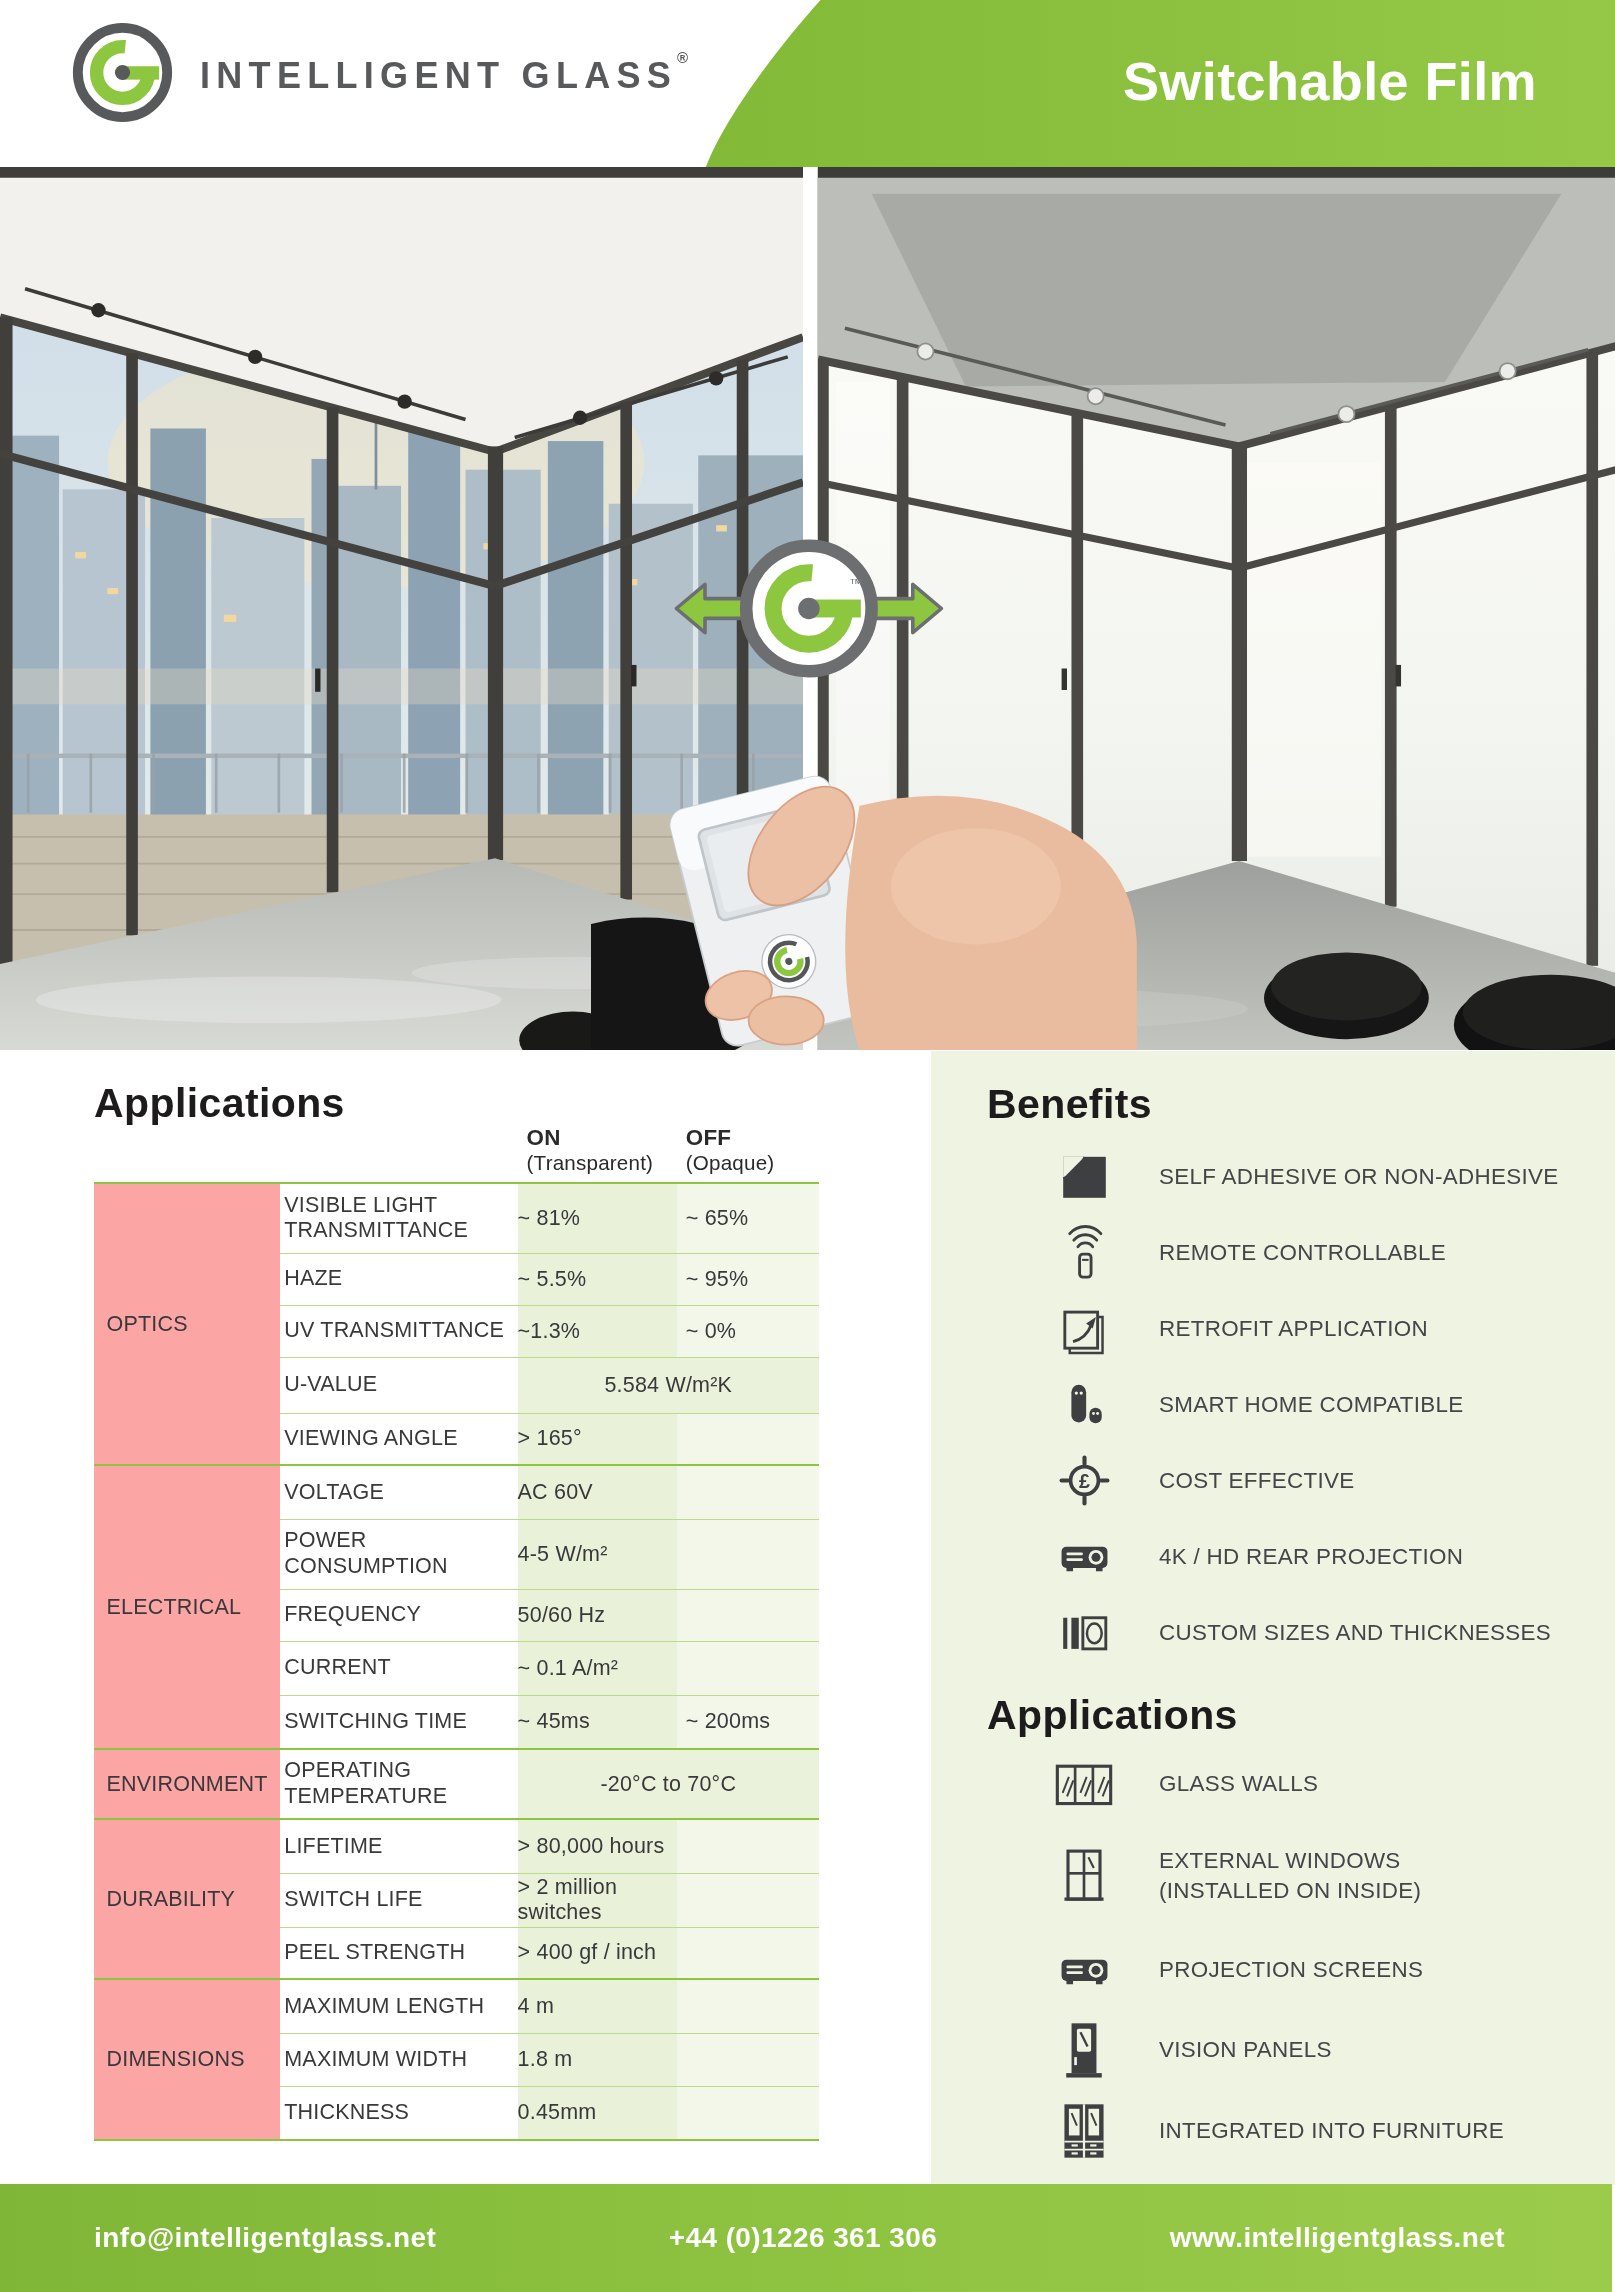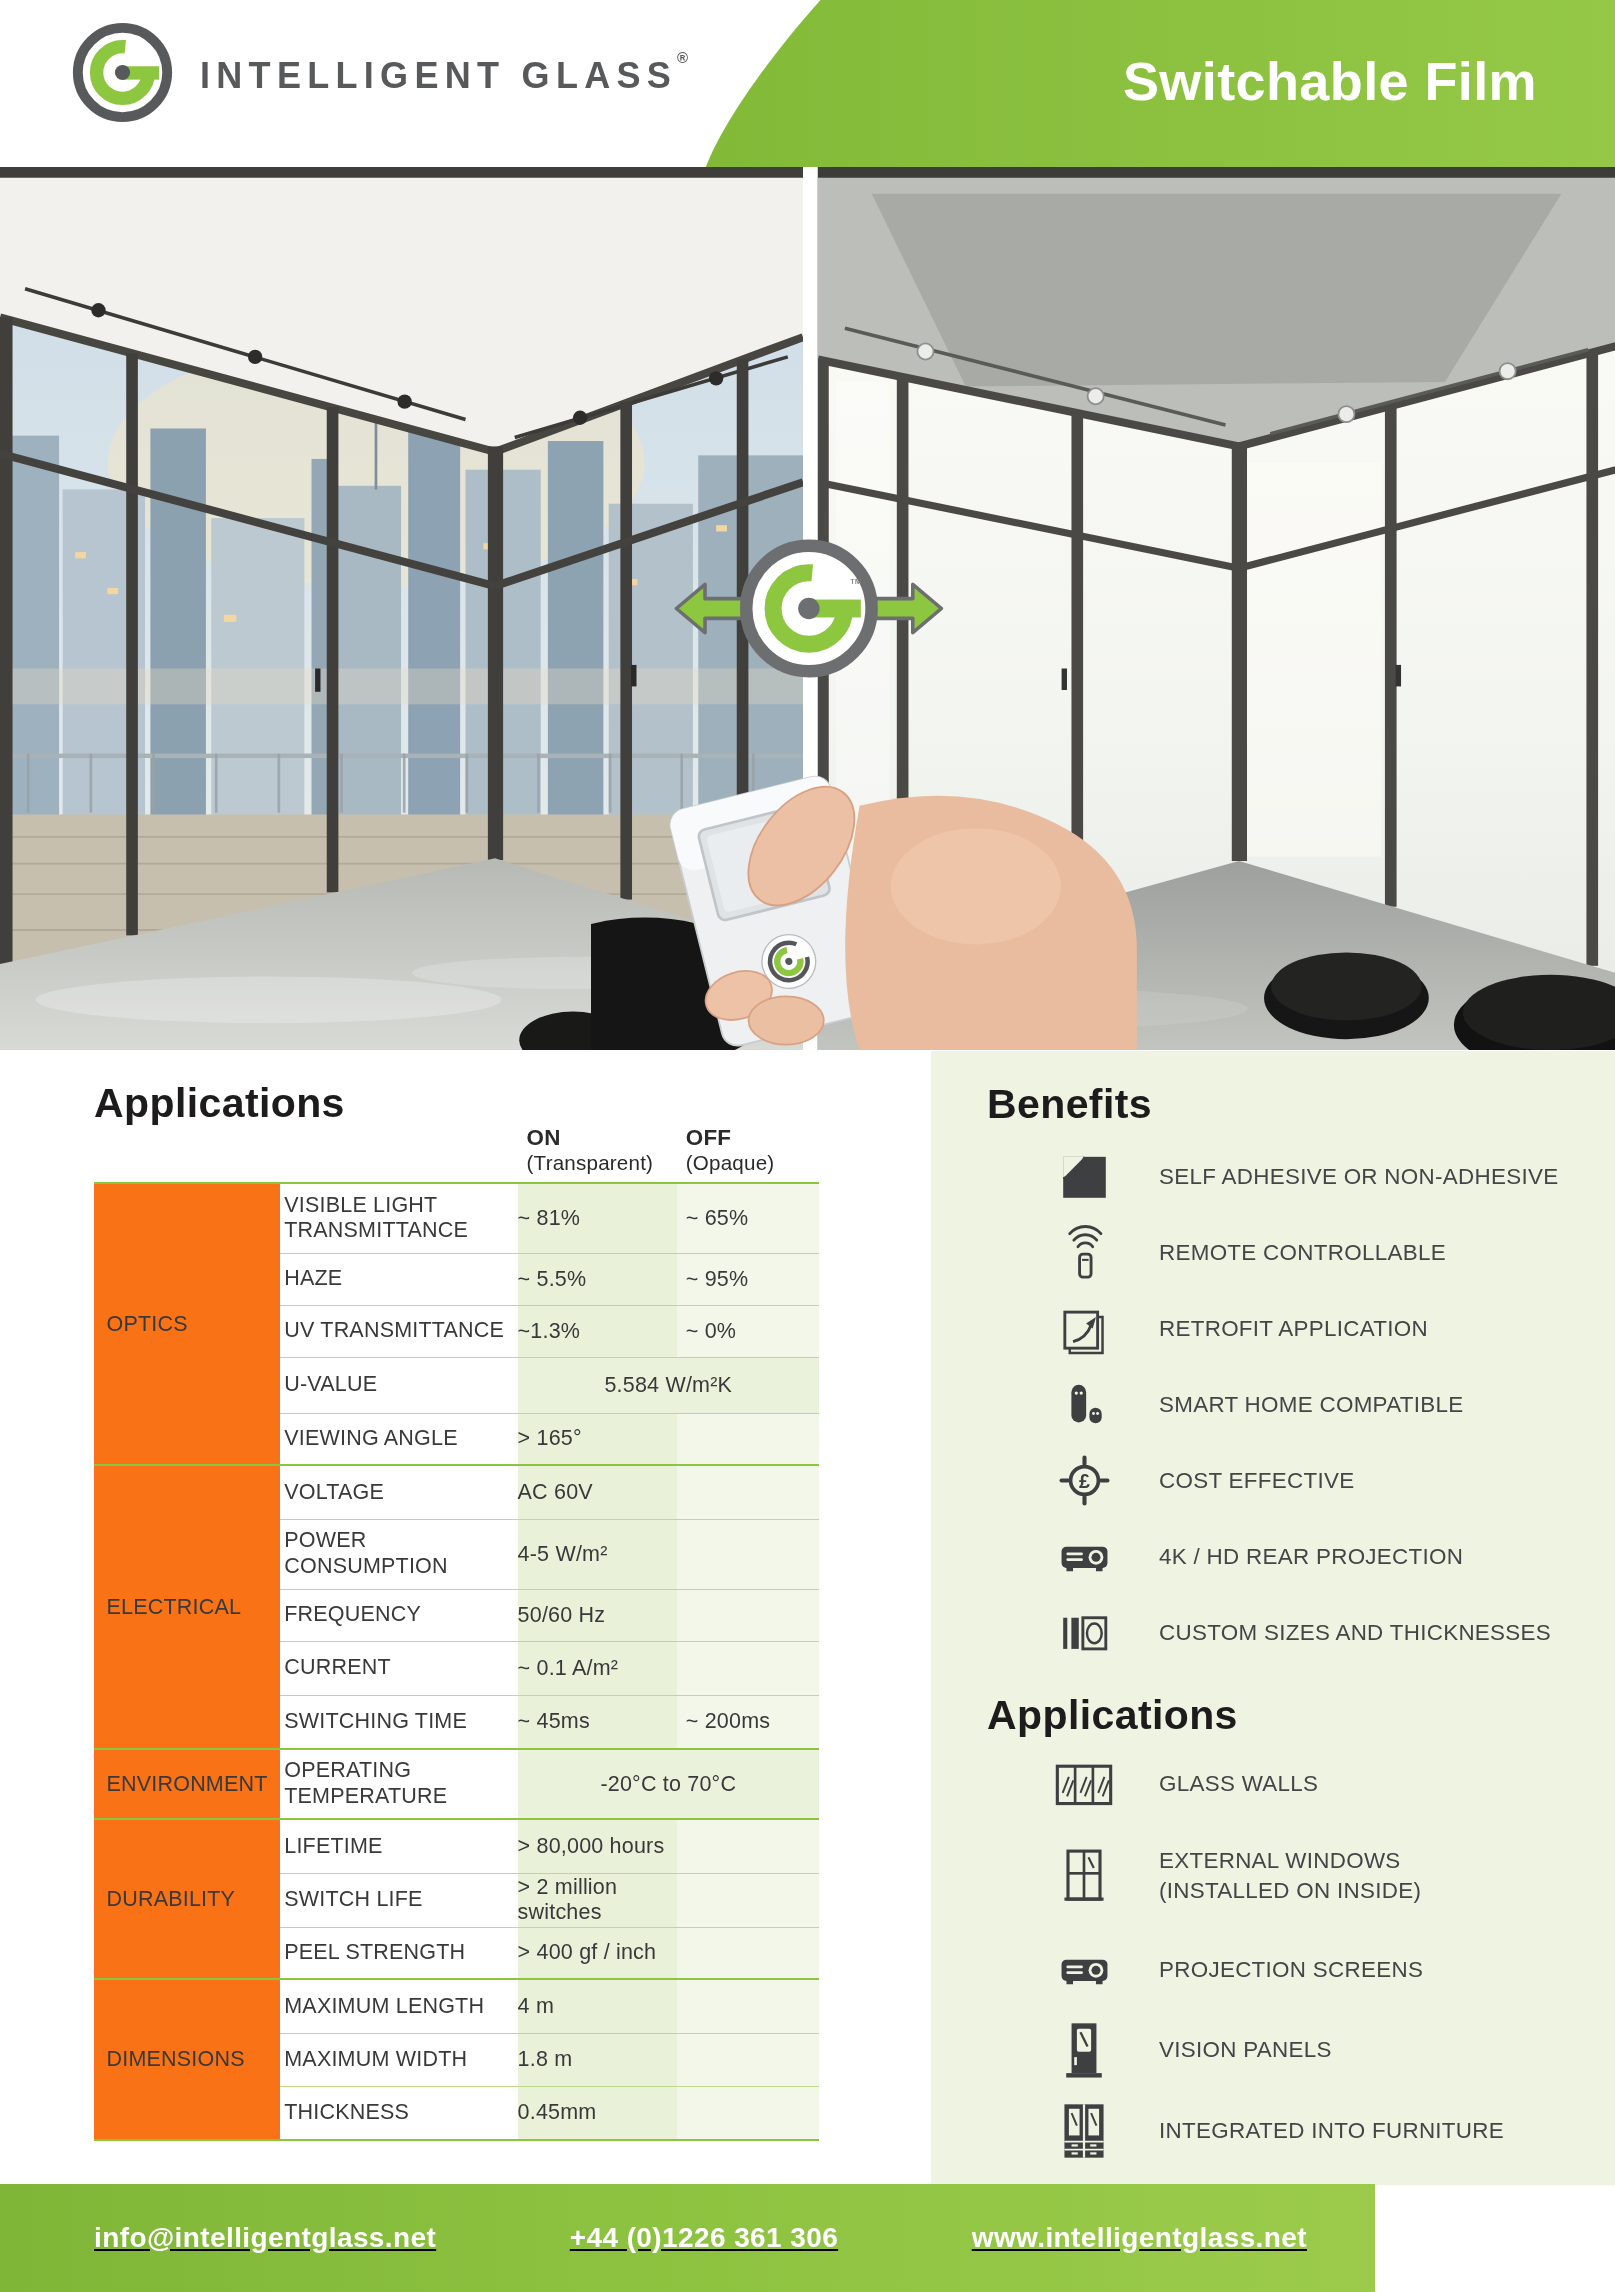--- a/index.html
+++ b/index.html
@@ -31,40 +31,40 @@
   .section-title { font-size:41px; font-weight:bold; color:#1d1b1b; letter-spacing:0.4px; line-height:43px; height:43px; }
 
   .spec { position:absolute; left:94px; top:1082px; width:725px; z-index:2; }
   table.spec-table { width:725px; border-collapse:collapse; table-layout:fixed;
                      border-bottom:2.7px solid #8cc63f; }
   table.spec-table thead td { height:47px; vertical-align:bottom; padding:0 0 7.2px 9px; }
   .ch-top { font-weight:bold; font-size:22.4px; color:#2b2a29; }
   .ch-sub { font-size:20.6px; color:#2b2a29; }
   table.spec-table tbody { border-top:2.7px solid #8cc63f; }
   table.spec-table td { font-size:21.5px; color:#39383a; vertical-align:middle; letter-spacing:0.2px; }
-  td.cat  { background:#f97316; padding-left:12.5px; }
+  td.cat  { background:#fca5a5; padding-left:12.5px; }
   td.attr { background:#ffffff; padding-left:4px; line-height:1.2; }
   td.on   { background:#e9f1d9; }
   td.off  { background:#f3f7ea; padding-left:9px; }
   td.spanv{ background:#ebf2dc; text-align:center; }
   table.spec-table tbody tr + tr td { border-top:1.8px solid #bcda8a; }
 
   
   .side-panel h2 { margin:32px 0 0 56px; }
   .b-list { margin-top:12.5px; }
   .a-list { margin-top:9px; }
   .b-item { display:flex; align-items:center; padding-left:112px; height:76px; }
   .b-icon { width:82px; display:flex; justify-content:center; align-items:center; flex:0 0 82px; }
   .b-label { margin-left:34px; font-size:22.4px; color:#454548; letter-spacing:0.3px; white-space:pre-line; line-height:1.3; }
   .side-panel h2.apps { margin-top:23px; }
 
   
-  .footer { position:absolute; left:0; top:2184px; width:1375px; height:108px;
+  .footer { position:absolute; left:0; top:2184px; width:1612px; height:108px;
             background:linear-gradient(90deg,#7fb637 0%,#8cc23f 45%,#9ccb4b 100%);
-            display:flex; align-items:center; justify-content:space-between; padding:0 68px 0 94px; z-index:6;text-decoration:underline; }
+            display:flex; align-items:center; justify-content:space-between; padding:0 107px 0 94px; z-index:6; }
   .footer span { color:#fff; font-size:28px; font-weight:bold; letter-spacing:0.4px; }
 </style>
 </head>
 <body>
 
 <div class="page">
 
   <header class="header">
     <svg class="header-green" viewBox="0 0 1804 187" preserveAspectRatio="none">
       <defs>

